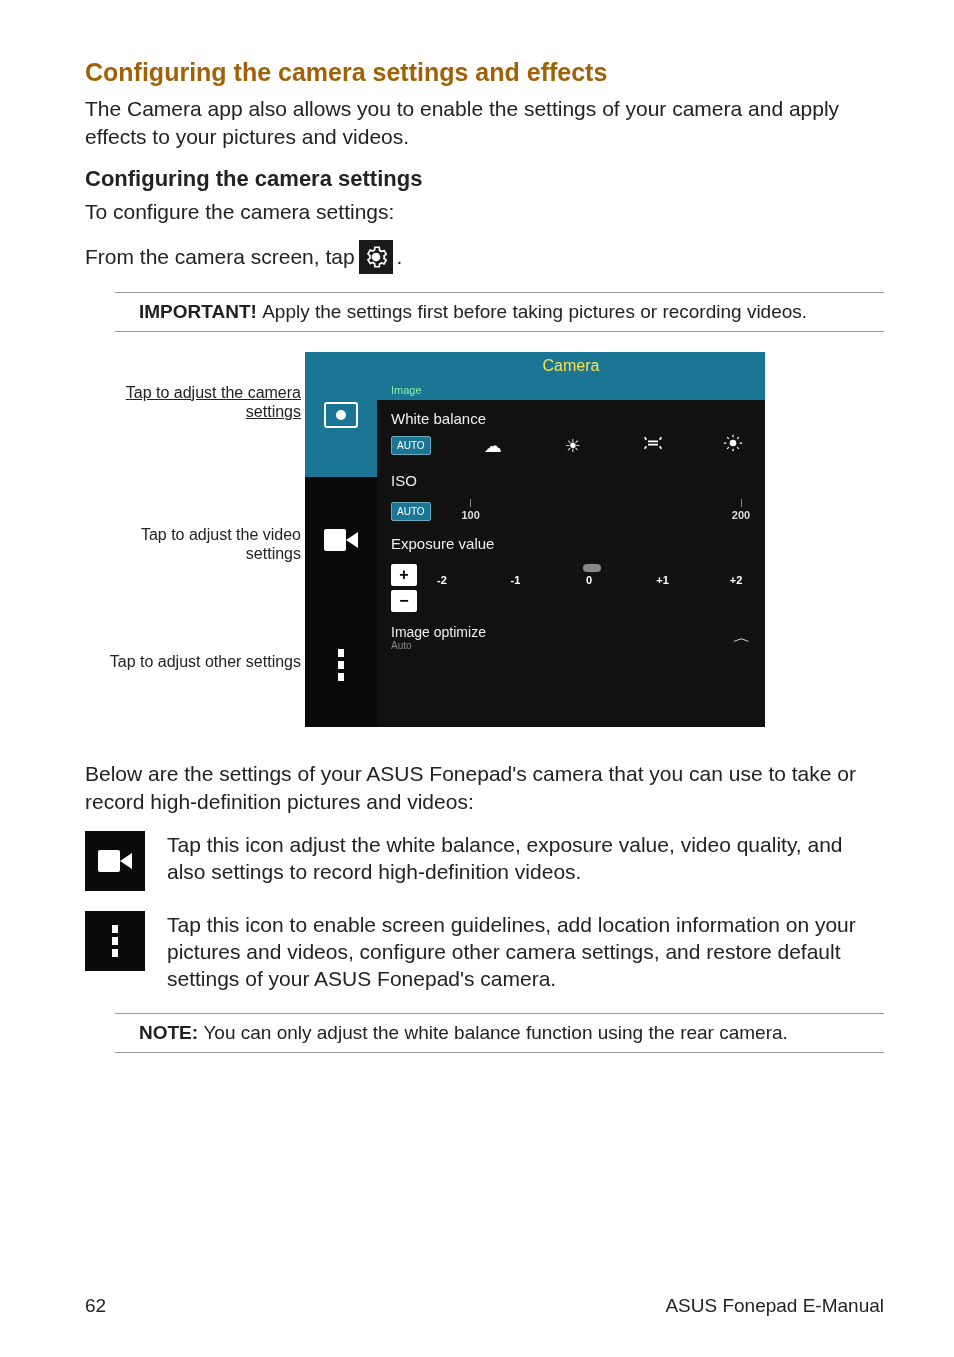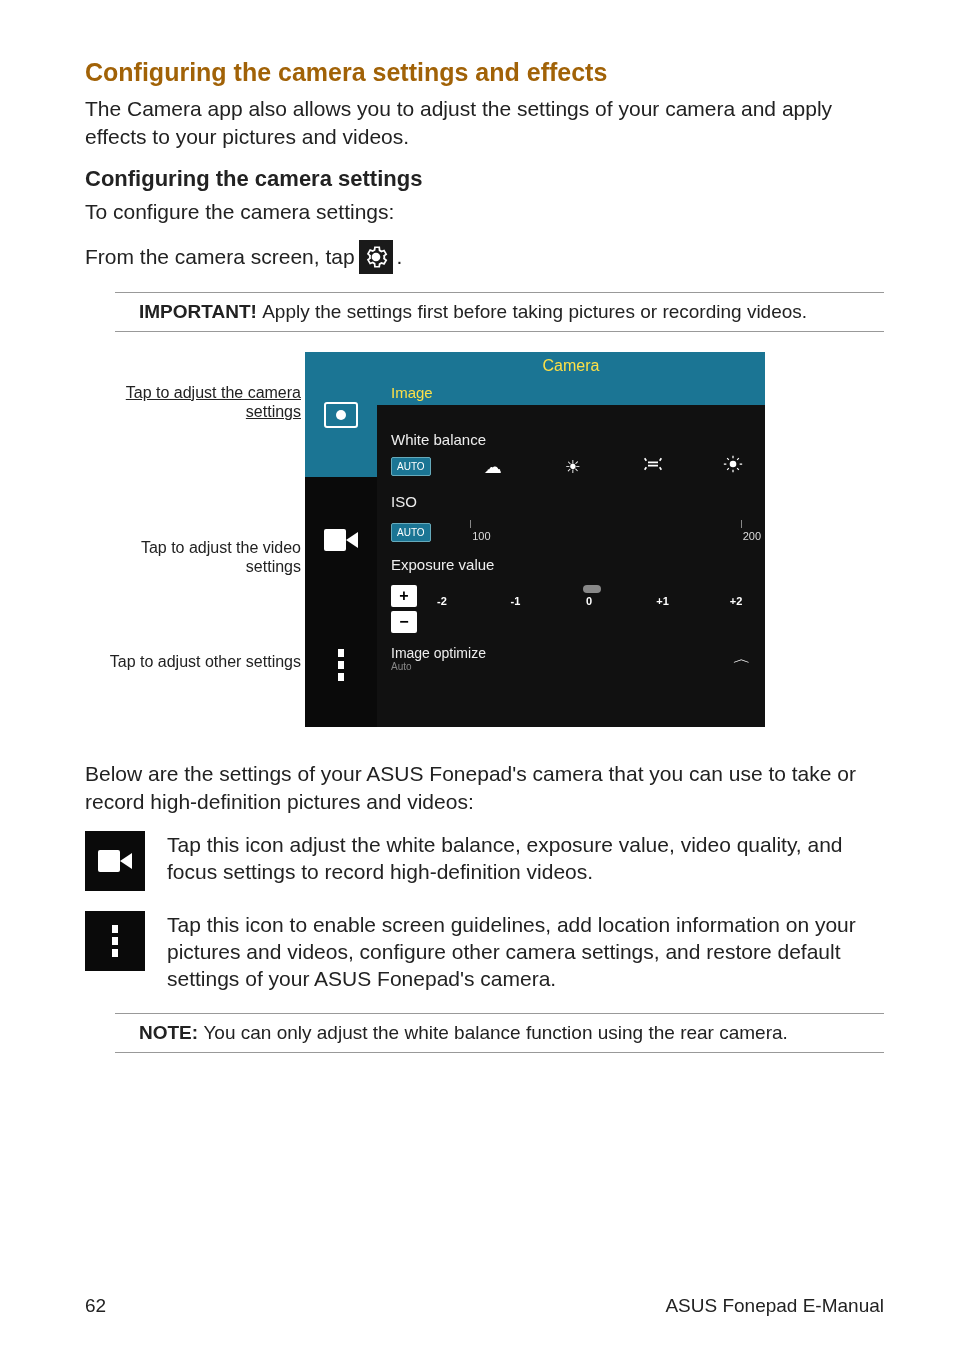--- a/index.html
+++ b/index.html
@@ -114,40 +114,40 @@
     }
     .panel-head {
       background: #1b7594;
       color: #fde047;
       text-align: center;
       padding: 5px 0;
       font-size: 16px;
     }
     .section-head {
       background: #1b7594;
-      color: #fde047;
+      color: #86efac;
       padding: 4px 14px;
-      font-size: 15px;
-    }
-    .panel-body { padding: 20px 14px 8px 14px; color: #eee; }
+      font-size: 11px;
+    }
+    .panel-body { padding: 4px 14px 8px 14px; color: #eee; }
     .row-label { font-size: 15px; margin: 6px 0 6px 0; }
     .wb-row { display: flex; align-items: center; justify-content: space-between; padding-bottom: 8px;}
     .auto-badge {
       background: #1b7594;
       color: #fff;
       font-size: 10px;
       padding: 3px 5px;
       border: 1px solid #6ab;
       border-radius: 2px;
     }
     .wb-icon { color: #fff; font-size: 18px; width: 36px; text-align: center; }
     .iso-row { display: flex; align-items: flex-end; gap: 20px; padding: 4px 0 8px 0;}
     .iso-scale { flex: 1; display: flex; justify-content: space-between; font-size: 11px; color: #ddd; position: relative;}
     .iso-scale .tick { width: 1px; height: 8px; background: #888; margin: 0 auto 2px; }
-    .iso-label { text-align: right; width: 40px; }
+    .iso-label { text-align: center; width: 40px; font-weight: bold; }
     .ev-row { display: flex; align-items: center; gap: 10px; padding: 6px 0;}
     .ev-btns { display: flex; flex-direction: column; gap: 4px;}
     .ev-btn { width: 26px; height: 22px; background: #fff; color: #000; display: flex; align-items: center; justify-content: center; font-weight: bold; border-radius: 2px; font-size: 16px;}
     .ev-scale { flex: 1; position: relative; height: 28px;}
     .ev-ticks { display: flex; justify-content: space-between; font-size: 11px; font-weight: bold; color: #fff;}
     .ev-ticks span { width: 30px; text-align: center; }
     .ev-handle { position: absolute; top: -10px; left: 48%; width: 18px; height: 8px; background: #888; border-radius: 4px;}
     .opt-row { display: flex; justify-content: space-between; align-items: center; padding: 6px 0;}
     .opt-sub { font-size: 10px; color: #888; }
     .chev { color: #fff; font-size: 18px; transform: scaleY(0.7);}
@@ -176,21 +176,21 @@
       justify-content: space-between;
       font-size: 19px;
     }
     .page-num {}
     .footer-text {}
   </style>
 </head>
 <body>
 
 <div class="heading-blue">Configuring the camera settings and effects</div>
-<div class="body-text">The Camera app also allows you to adjust the settings of your camera and apply effects to your pictures and videos.</div>
+<div class="body-text">The Camera app also allows you to enable the settings of your camera and apply effects to your pictures and videos.</div>
 
 <div class="heading-black">Configuring the camera settings</div>
 <div class="body-text">To configure the camera settings:</div>
 
 <div class="instr-line">
   <span>From the camera screen, tap </span>
   <span class="gear-icon-box">
     <svg width="26" height="26" viewBox="0 0 24 24" fill="none">
         <path d="M12 8a4 4 0 100 8 4 4 0 000-8z" fill="#fff"></path>
         <path d="M19.4 13a1.7 1.7 0 000-2l2-1.6-2-3.4-2.4.9a7 7 0 00-1.7-1L15 3h-4l-.3 2.5a7 7 0 00-1.7 1l-2.4-.9-2 3.4L6.6 11a1.7 1.7 0 000 2l-2 1.6 2 3.4 2.4-.9a7 7 0 001.7 1L11 21h4l.3-2.5a7 7 0 001.7-1l2.4.9 2-3.4-2-1.6z" stroke="#fff" stroke-width="1.6"></path>
@@ -199,21 +199,21 @@
   <span>.</span>
 </div>
 
 <div class="note-box">
   <span class="note-label">IMPORTANT!  </span><span>Apply the settings first before taking pictures or recording videos.</span>
 </div>
 
 <div class="diagram-row">
   <div class="annotations" style="height:380px;">
     <div class="anno" style="top:31px;text-decoration:underline;">Tap to adjust the camera settings</div>
-    <div class="anno" style="top:186px;">Tap to adjust the video settings</div>
+    <div class="anno" style="top:173px;">Tap to adjust the video settings</div>
     <div class="anno" style="top:300px;">Tap to adjust other settings</div>
   </div>
 
   <div class="screenshot-wrap">
     <div class="sidebar-icons">
       <div class="sidebar-btn sel">
         <span>
           <div class="icon-box-sm">
               <div class="lens-dot"></div>
             </div>
@@ -301,21 +301,21 @@
 
 <div class="icon-list">
 
   <div class="icon-item">
     <div class="icon-cell black">
       <div class="vidrec">
           <div class="body"></div>
           <div class="tri"></div>
         </div>
     </div>
-    <div class="icon-desc">Tap this icon adjust the white balance, exposure value, video quality, and focus settings to record high-definition videos.</div>
+    <div class="icon-desc">Tap this icon adjust the white balance, exposure value, video quality, and also settings to record high-definition videos.</div>
   </div>
 
   <div class="icon-item">
     <div class="icon-cell black">
       <span class="sliders-icon">
         <div class="bar"></div>
           <div class="bar"></div>
           <div class="bar"></div>
       </span>
     </div>

